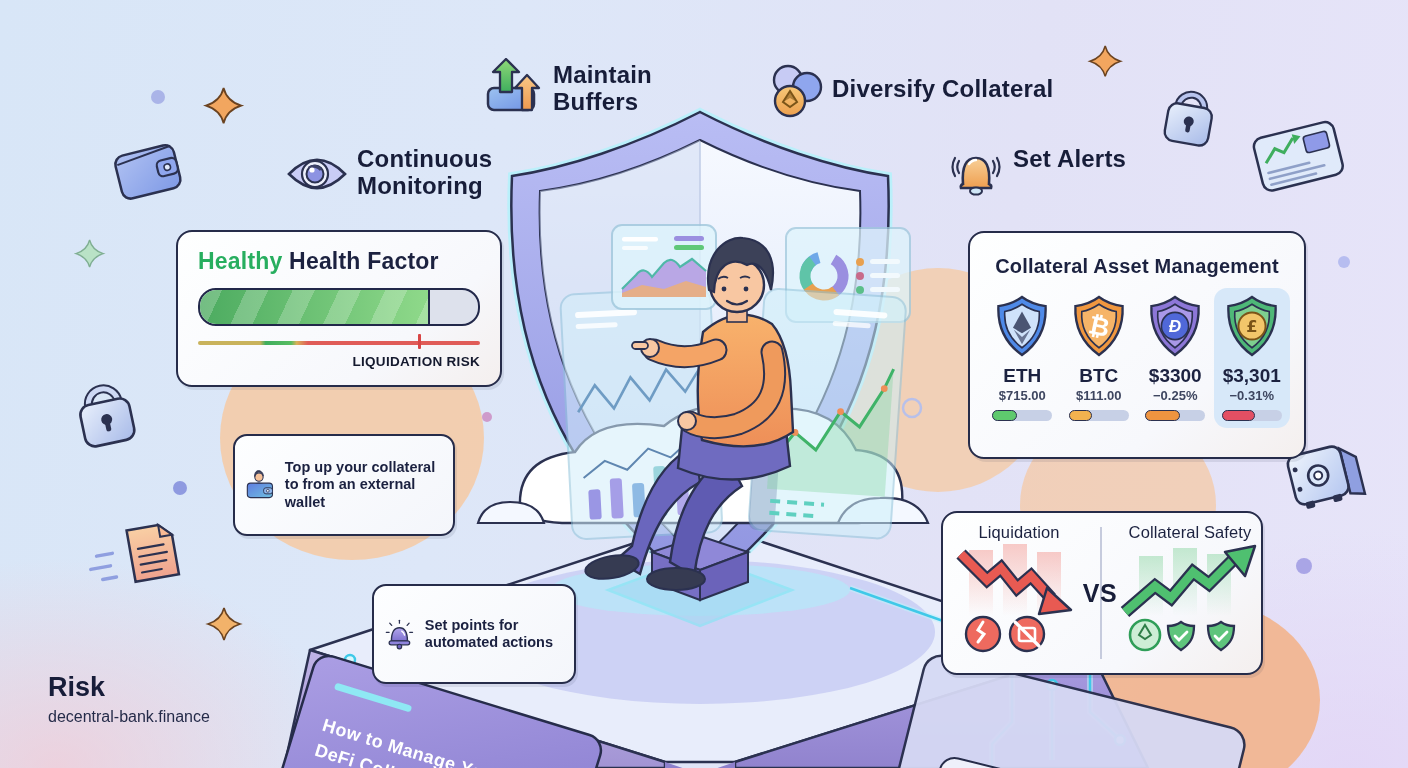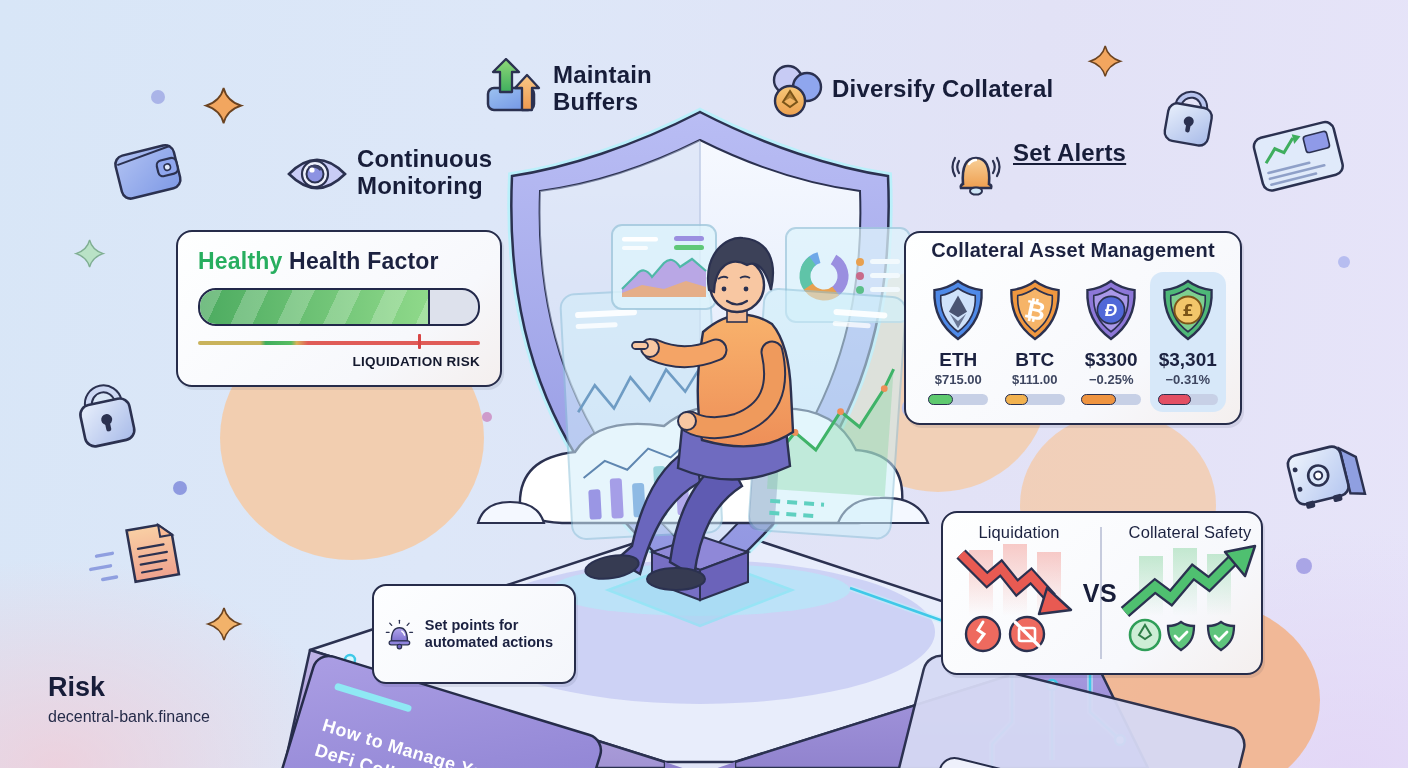--- a/index.html
+++ b/index.html
@@ -25,21 +25,21 @@
   .scale{margin-top:15px;position:relative;height:4px;border-radius:2px;
     background:linear-gradient(90deg,#c9b35c 0%,#c9b35c 22%,#3fae5e 24%,#58bd62 33%,#d9b25a 35%,#e05c58 39%,#e05c58 100%);}
   .scale-tick{position:absolute;left:78%;top:-7px;width:3.5px;height:15px;background:#d84545;border-radius:1px;}
   .risk-label{margin-top:9px;text-align:right;font-size:13.5px;font-weight:700;color:#14192e;letter-spacing:.3px;}
   
   .info{display:flex;align-items:center;gap:10px;background:linear-gradient(140deg,#fdfeff,#f4f6fb);}
   .topup{left:233px;top:434px;width:222px;height:102px;padding:8px 10px;border-radius:14px;}
   .autom{left:372px;top:584px;width:204px;height:100px;padding:8px 10px;border-radius:14px;}
   .info-text{font-size:14.5px;font-weight:600;color:#1b2140;line-height:1.2;}
   
-  .assets{left:904px;top:231px;width:338px;height:194px;padding:4px 14px;}
+  .assets{left:968px;top:231px;width:338px;height:228px;padding:20px 14px;}
   .assets-title{text-align:center;font-size:20px;font-weight:700;letter-spacing:.2px;margin-top:2px;}
   .assets-row{display:flex;justify-content:space-between;margin-top:10px;}
   .asset-col{width:76px;text-align:center;padding:5px 2px 7px;border-radius:13px;}
   .asset-col.highlight{background:#d7e8f9;}
   .asset-sym{font-size:19px;font-weight:700;margin-top:2px;}
   .asset-val{font-size:13px;font-weight:600;color:#3e4660;margin-top:1px;}
   .pill-track{width:60px;height:11px;background:#c7d0e6;border-radius:6px;margin:7px auto 0;position:relative;}
   .pill-fill{height:100%;border-radius:6px;border:1.5px solid #2b3150;box-sizing:border-box;}
   
   .versus{left:941px;top:511px;width:322px;height:164px;padding:10px 12px;}
@@ -379,33 +379,50 @@
           <stop offset="0" stop-color="#f8d098"></stop>
           <stop offset="1" stop-color="#ef9f50"></stop>
         </linearGradient>
       </defs>
   <path d="M17,40 Q15,14 30,14 Q45,14 43,40 Q46,41 45,44 L15,44 Q14,41 17,40 Z" fill="url(#orBell)" stroke="#2b3150" stroke-width="2.6"></path>
   <ellipse cx="30" cy="47" rx="6" ry="3.6" fill="#cfe6f6" stroke="#2b3150" stroke-width="2"></ellipse>
   <path d="M9,14 q-5,9 0,18 M13,17 q-3.5,6 0,12" fill="none" stroke="#2b3150" stroke-width="2.2" stroke-linecap="round"></path>
   <path d="M51,14 q5,9 0,18 M47,17 q3.5,6 0,12" fill="none" stroke="#2b3150" stroke-width="2.2" stroke-linecap="round"></path>
   <path d="M23,20 q3,-4 7,-4" fill="none" stroke="#ffffff" stroke-width="2.4" stroke-linecap="round"></path>
 </svg>
-<div class="tip-label" style="left:1013px;top:140px;text-decoration:underline;">Set Alerts</div>
+<div class="tip-label" style="left:1013px;top:146px;">Set Alerts</div>
 
 <div class="card health">
   <div class="health-title"><span class="hl">Healthy</span><span> Health Factor</span></div>
   <div class="bar-track">
     <div class="bar-fill" style="width: 82%;"></div>
   </div>
   <div class="scale">
         <div class="scale-tick"></div>
       </div>
   <div class="risk-label">LIQUIDATION RISK</div>
 </div>
 
+<div class="card info topup">
+  <svg width="62" height="60" viewBox="0 0 64 60">
+    <defs>
+          <linearGradient id="wp" x1="0" y1="0" x2="1" y2="1">
+            <stop offset="0" stop-color="#5f7ce0"></stop>
+            <stop offset="1" stop-color="#6fc0e0"></stop>
+          </linearGradient>
+        </defs>
+    <circle cx="30" cy="13" r="9" fill="#f6c29a" stroke="#2b3150" stroke-width="2.2"></circle>
+    <path d="M21,12 a9,9 0 0 1 18,-1 c1,-8 -6,-12 -10,-12 c-5,0 -9,5 -8,13 z" fill="#3c4158" stroke="#2b3150" stroke-width="1.6"></path>
+    <path d="M18,32 q12,-12 24,0 l0,6 l-24,0 z" fill="#f0974f" stroke="#2b3150" stroke-width="2.2"></path>
+    <rect x="5" y="26" width="54" height="31" rx="7" fill="url(#wp)" stroke="#2b3150" stroke-width="2.4"></rect>
+    <rect x="40" y="36" width="19" height="13" rx="5" fill="#8fb6ec" stroke="#2b3150" stroke-width="2"></rect>
+    <circle cx="49" cy="42.5" r="3" fill="#eaf2fc" stroke="#2b3150" stroke-width="1.6"></circle>
+  </svg>
+  <div class="info-text">Top up your collateral to from an external wallet</div>
+</div>
 
 <div class="card info autom">
   <svg width="50" height="52" viewBox="0 0 54 54">
     <defs>
           <linearGradient id="pb" x1="0" y1="0" x2="0" y2="1">
             <stop offset="0" stop-color="#b2a6ec"></stop>
             <stop offset="1" stop-color="#7f72d0"></stop>
           </linearGradient>
         </defs>
     <g stroke="#2b3150" stroke-width="2.2" stroke-linecap="round">

